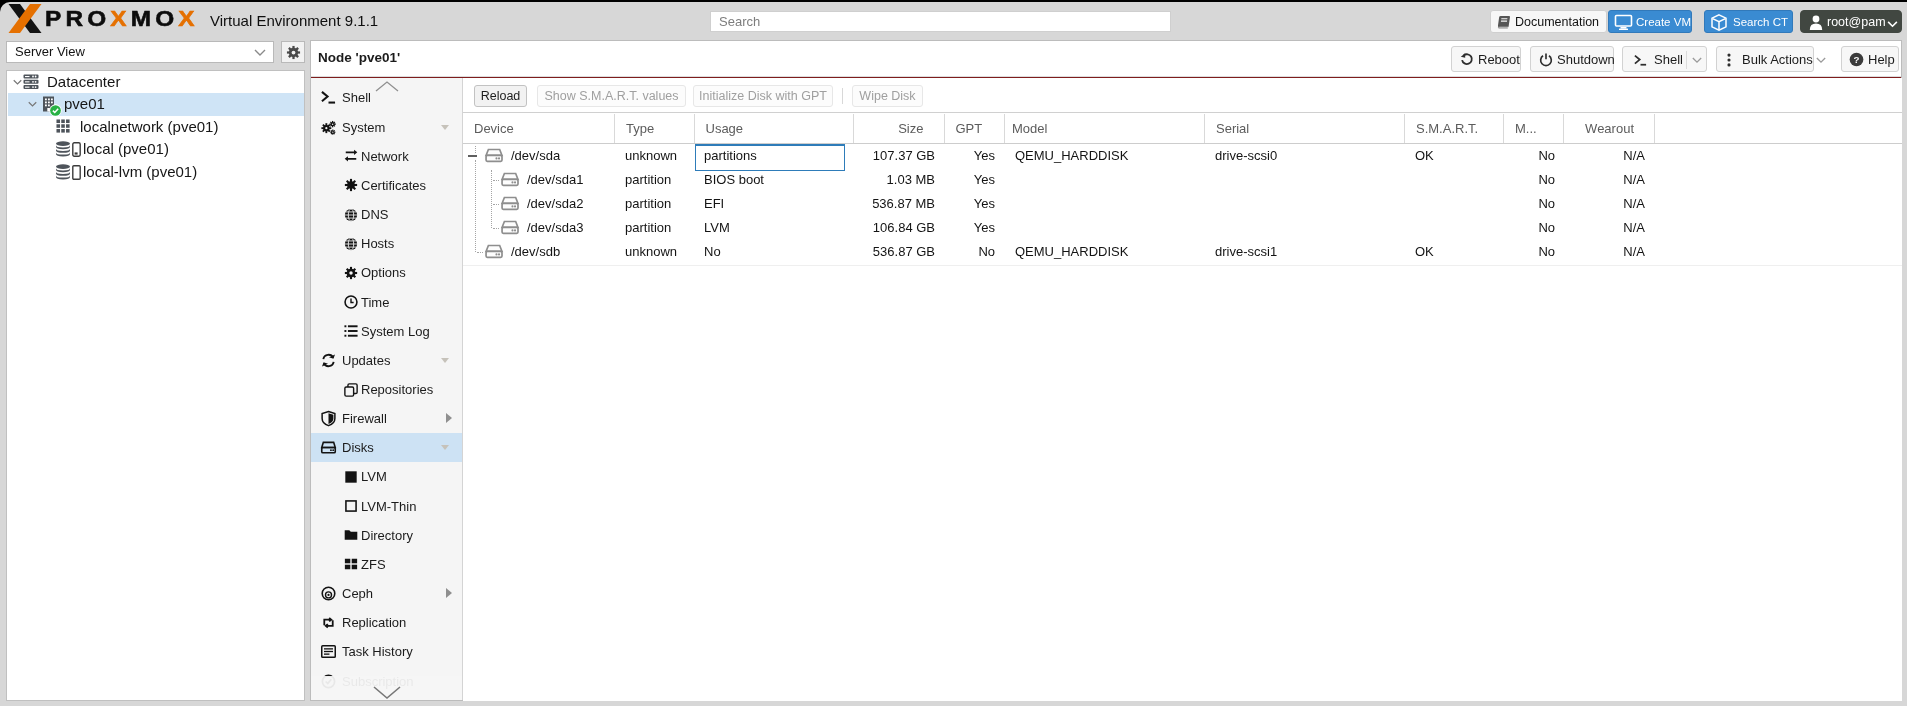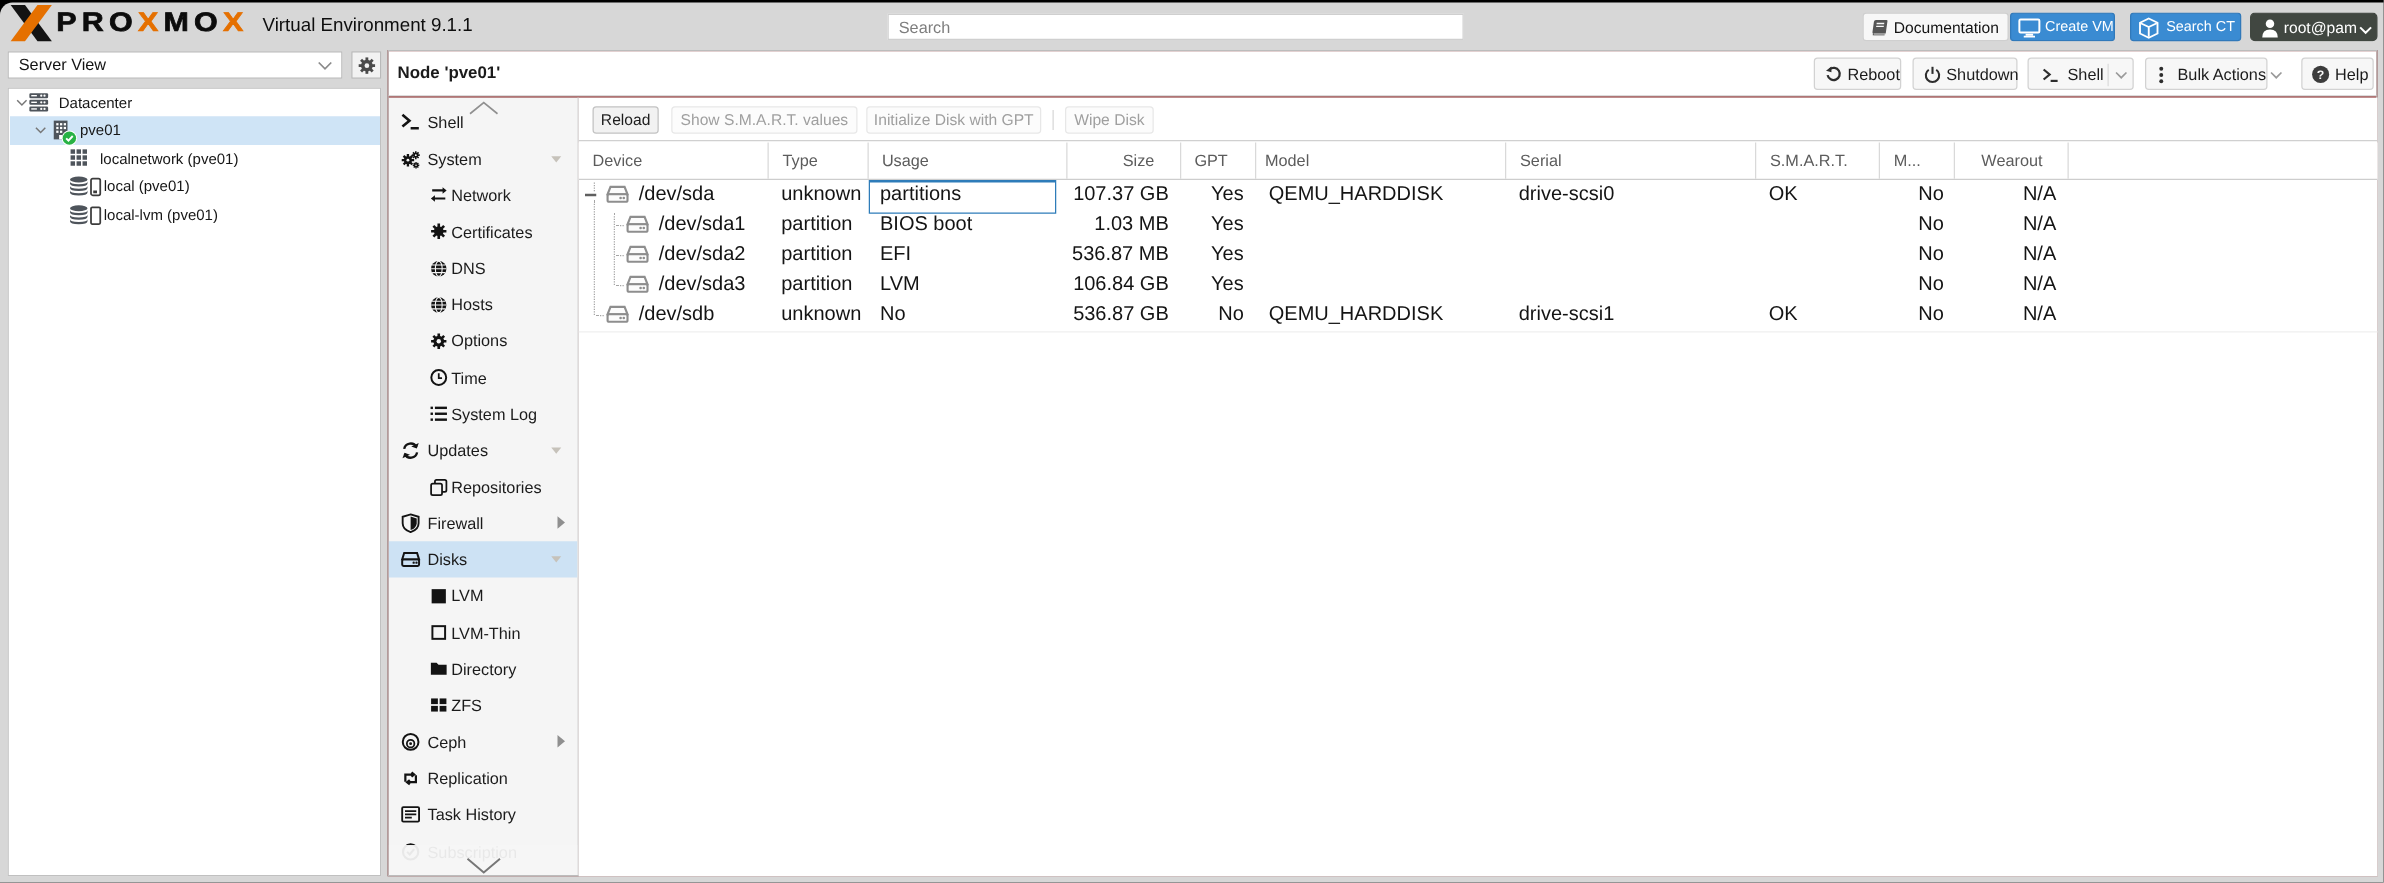--- a/index.html
+++ b/index.html
@@ -29,21 +29,21 @@
 #btn-user { left:1800px; width:102px; background:#414741; border:1px solid #414741;
   border-radius:4px; color:#fff; font-size:12.5px; }
 
 
 #combo { position:absolute; left:6px; top:41px; width:268px; height:22px; background:#fff;
   border:1px solid #b9b9b9; font-size:13px; color:#131313; line-height:20px; padding-left:8px; }
 #gearbtn { position:absolute; left:281px; top:41px; width:24px; height:22px;
   background:#f2f2f2; border:1px solid #b9b9b9; }
 #tree { position:absolute; left:6px; top:70px; width:299px; height:631px; background:#fff;
   border:1px solid #c0c0c0; }
-.trow { position:absolute; left:1px; width:296px; height:22.4px; font-size:12px; color:#161616;
+.trow { position:absolute; left:1px; width:296px; height:22.4px; font-size:15px; color:#161616;
   line-height:22.4px; white-space:nowrap; }
 .trow.sel { background:#cfe4f6;padding-left:18px; }
 .trow .t { position:absolute; }
 
 
 #panel { position:absolute; left:310px; top:40px; width:1592px; height:661px;
   background:#7f1d1d; border:1px solid #bcbcbc; }
 #nodetitle { position:absolute; left:7px; top:9px; font-size:13.5px; font-weight:bold; color:#1b1b1b; }
 #nodebar { position:absolute; left:0; top:0; width:1590px; height:36px; background:#fff;
   border-bottom:1px solid #dcdcdc; }
@@ -72,21 +72,21 @@
   line-height:20px; text-align:center; white-space:nowrap; }
 .cbtn.en { background:#f2f2f2; border:1px solid #c2c2c2; color:#1d1d1d; }
 .cbtn.dis { background:#fcfcfc; border:1px solid #e7e7e7; color:#9f9f9f; }
 #toolbar { position:absolute; left:0; top:0; width:1439px; height:35px;
   border-bottom:1px solid #d0d0d0; }
 #gridhead { position:absolute; left:0; top:36px; width:1439px; height:30px;
   border-bottom:1px solid #cdcdcd; background:#fff; }
 .hcell { position:absolute; top:0; height:29px; line-height:29px; font-size:13px; color:#5c5c5c;
   border-right:1px solid #d9d9d9; }
 #gridbody { position:absolute; left:0; top:66px; width:1439px; height:557px; }
-.grow { position:absolute; left:0; width:1439px; height:24px; font-size:16px; color:#141414; }
+.grow { position:absolute; left:0; width:1439px; height:24px; font-size:13px; color:#141414; }
 .gc { position:absolute; top:0; height:24px; line-height:24px; white-space:nowrap; }
 .r { text-align:right; }
 .dot-v { position:absolute; width:0; border-left:1px dotted #a5a5a5; }
 .dot-h { position:absolute; height:0; border-top:1px dotted #a5a5a5; }
 </style>
 </head>
 <body>
 <div id="app"></div>
 
 <svg style="left:8px;top:4px" width="34" height="29" viewBox="0 0 34 29">

